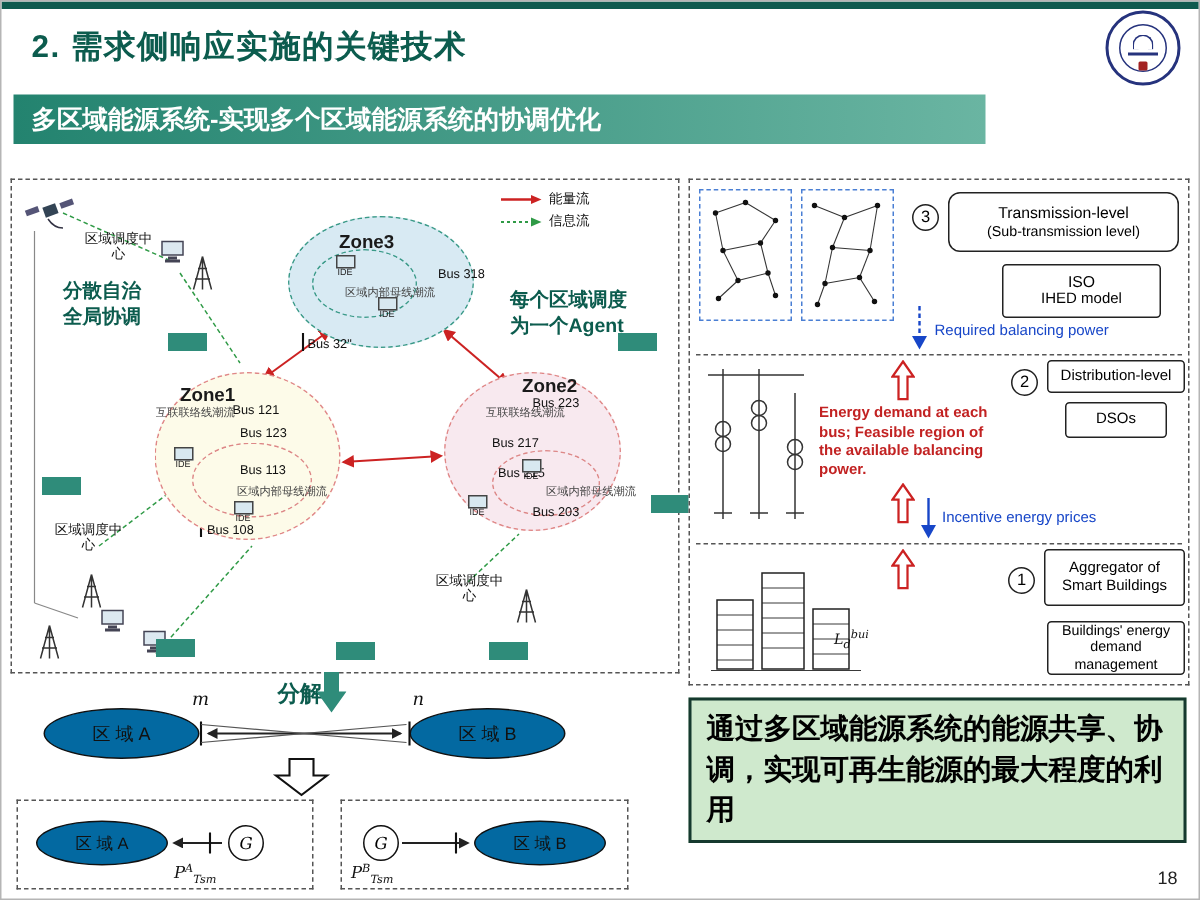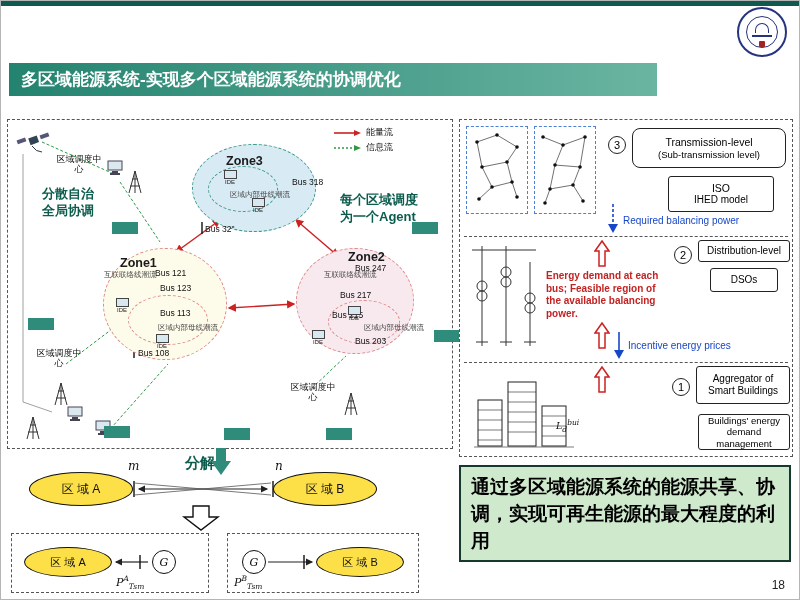--- a/index.html
+++ b/index.html
@@ -22,34 +22,35 @@
   .ide{position:absolute;width:16px;text-align:center}
   .ide .scr{width:13px;height:9px;border:1px solid #444;background:#d8e8f0;margin:0 auto}
   .ide .lbl{font-size:6px;line-height:1.1;color:#222}
   .legend{position:absolute;left:326px;top:6px;font-size:9px;color:#111}
   .legend .row{display:flex;align-items:center;gap:4px;margin-bottom:2px}
   .box{position:absolute;border:1.2px solid #222;background:#fff;display:flex;flex-direction:column;align-items:center;justify-content:center;text-align:center;border-radius:3px;line-height:1.2}
   .circ{position:absolute;width:18px;height:18px;border:1.2px solid #222;border-radius:50%;font-size:11px;display:flex;align-items:center;justify-content:center;background:#fff}
   .redtxt{position:absolute;color:#c22222;font-weight:bold;font-size:10px;line-height:1.25;}
   .bluetxt{position:absolute;color:#1746c8;font-size:10px;white-space:nowrap}
   .sep{position:absolute;border-top:1.2px dashed #555;height:0}
-  .ell{position:absolute;border:1.5px solid #111;border-radius:50%;background:#fde047;display:flex;align-items:center;justify-content:center;font-size:12px;color:#111;white-space:nowrap}
+  .ell{position:absolute;border:1.5px solid #111;border-radius:50%;background:#0369a1;display:flex;align-items:center;justify-content:center;font-size:12px;color:#111;white-space:nowrap}
   .dashbox{position:absolute;border:1.2px dashed #555;background:#fff}
   .gcirc{position:absolute;border:1.5px solid #111;border-radius:50%;background:#fff;display:flex;align-items:center;justify-content:center;font-size:11px;font-style:italic;font-family:"DejaVu Serif","Liberation Serif",serif}
   .formula{position:absolute;font-family:"DejaVu Serif","Liberation Serif",serif;font-style:italic;font-size:11px;color:#111}
   .formula sup,.formula sub{font-size:7.5px}
   .mn{position:absolute;font-family:"DejaVu Serif","Liberation Serif",serif;font-style:italic;font-size:12px;color:#111}
   .summary{position:absolute;left:458px;top:464px;width:332px;height:97px;background:#cfe9cd;border:2.5px solid #15392e;padding:7px 10px;font-size:19px;font-weight:bold;line-height:1.42;color:#000}
   .pagenum{position:absolute;right:14px;top:577px;font-size:12px;color:#222}
 </style>
 </head>
 <body>
 
 <div class="slide">
   <div class="topstrip"></div>
+  <div class="title">2. 需求侧响应实施的关键技术</div>
 
   <div class="abs" style="left:736px;top:6px;width:50px;height:50px">
     <div style="width:50px;height:50px;border-radius:50%;border:2px solid #26337d;background:#fff;position:relative">
       <div style="position:absolute;left:7px;top:7px;width:32px;height:32px;border:1px solid #26337d;border-radius:50%"></div>
       <div style="position:absolute;left:16px;top:14px;width:14px;height:10px;border:1.5px solid #26337d;border-radius:7px 7px 0 0;border-bottom:none"></div>
       <div style="position:absolute;left:13px;top:26px;width:20px;height:2px;background:#26337d"></div>
       <div style="position:absolute;left:20px;top:32px;width:6px;height:6px;background:#a32222;border-radius:1px"></div>
     </div>
   </div>
 
@@ -186,22 +187,22 @@
       </div>
     <div class="ide" style="left:146px;top:214px">
         <div class="scr"></div>
         <div class="lbl">IDE</div>
       </div>
 
     <div class="zone" style="left:288px;top:128px;width:118px;height:106px;background:#f8e9ef;border:1.5px dashed #e08888"></div>
     <div class="inner-ell" style="left:320px;top:180px;width:72px;height:44px;border:1px dashed #dd8888"></div>
     <div class="zlabel" style="left:340px;top:130px">Zone2</div>
     <div class="tinylab" style="left:316px;top:150px">互联联络线潮流</div>
-    <div class="bus" style="left:347px;top:143px">Bus 247</div>
-    <div class="bus" style="left:332px;top:170px">Bus 217</div>
+    <div class="bus" style="left:347px;top:143px">Bus 223</div>
+    <div class="bus" style="left:320px;top:170px">Bus 217</div>
     <div class="bus" style="left:324px;top:190px">Bus 215</div>
     <div class="bus" style="left:347px;top:216px">Bus 203</div>
     <div class="tinylab" style="left:356px;top:203px">区域内部母线潮流</div>
     <div class="ide" style="left:338px;top:186px">
         <div class="scr"></div>
         <div class="lbl">IDE</div>
       </div>
     <div class="ide" style="left:302px;top:210px">
         <div class="scr"></div>
         <div class="lbl">IDE</div>

